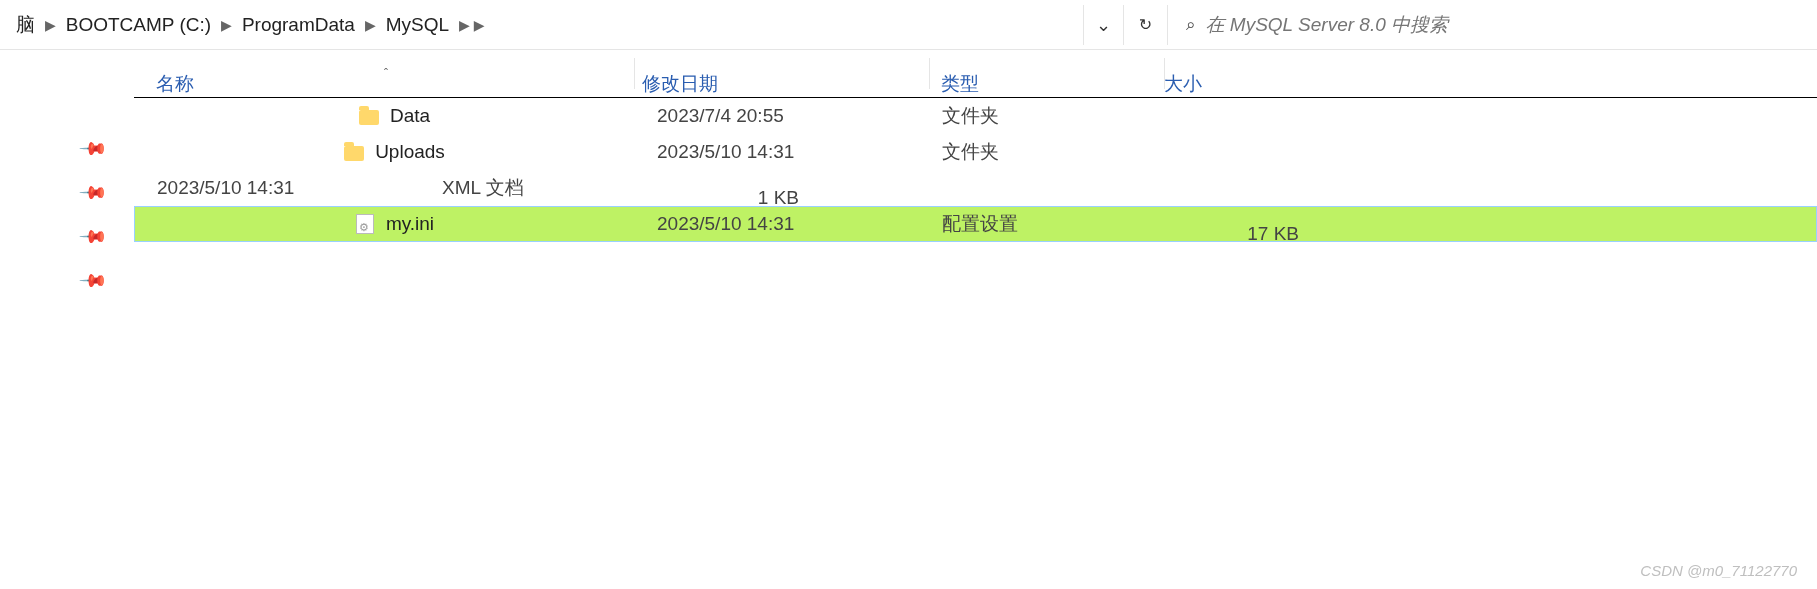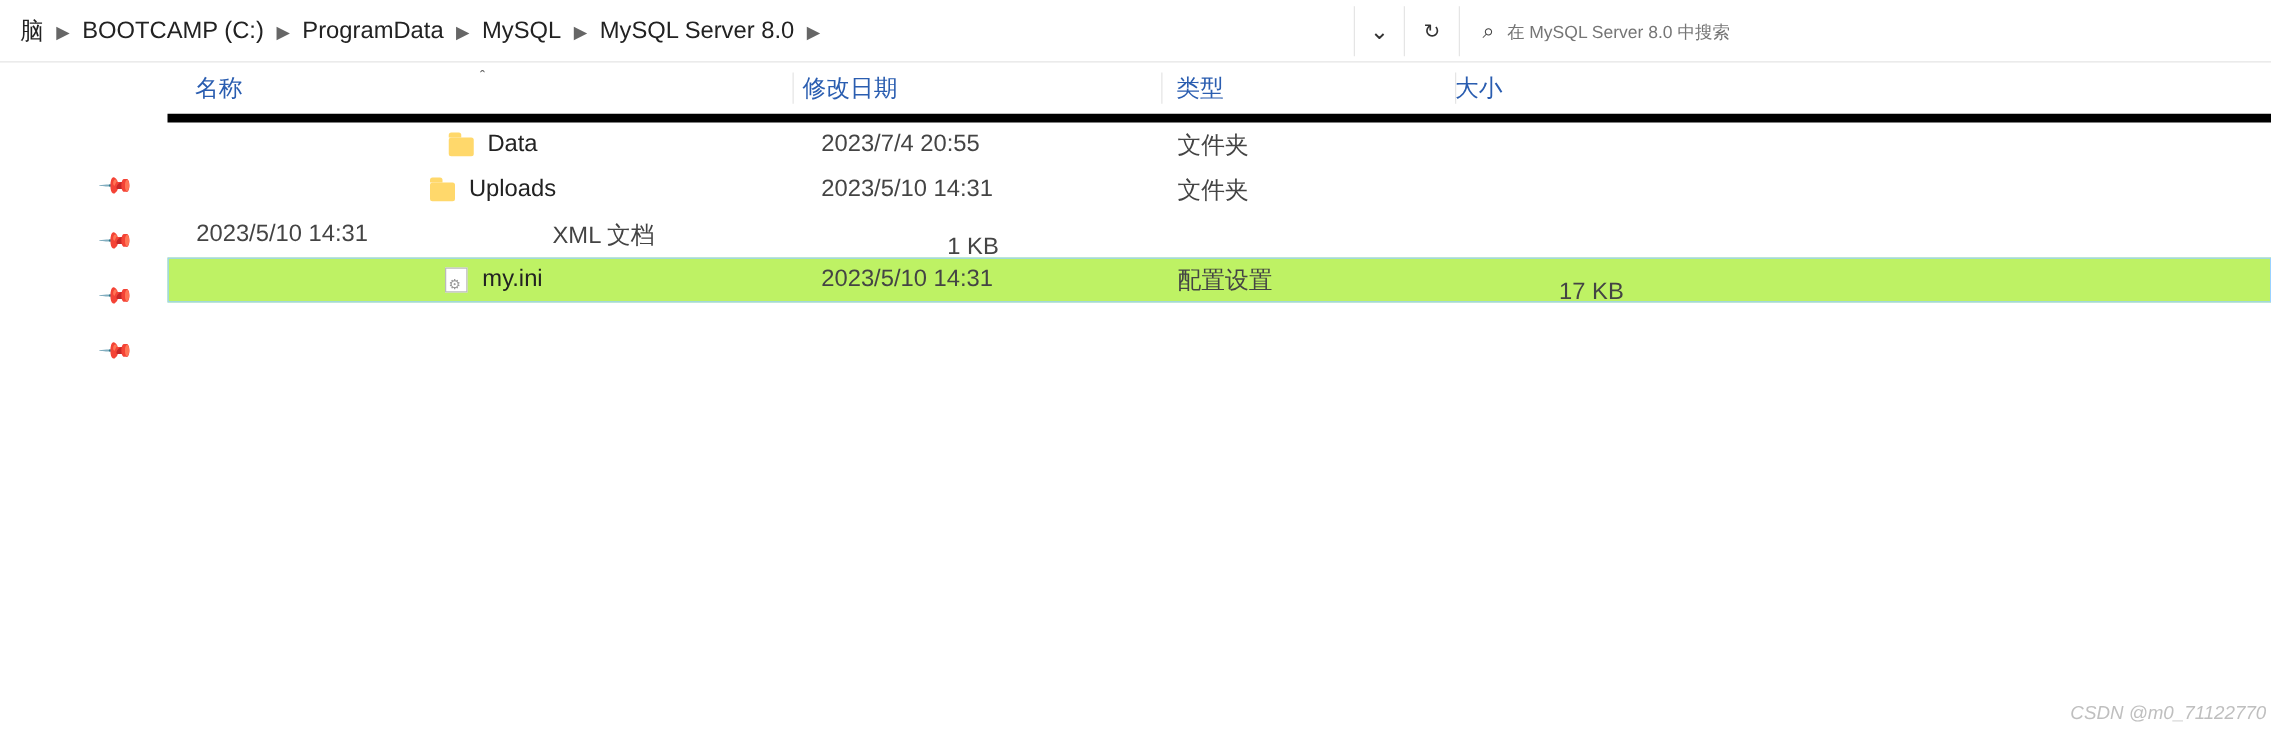--- a/index.html
+++ b/index.html
@@ -18,30 +18,30 @@
     .history-btn, .refresh-btn {
       display:flex; align-items:center; justify-content:center;
       width: 44px; height: 40px; color:#333; font-size:16px; border-left:1px solid #e5e5e5;
     }
     .history-btn { width:40px; font-size:18px; }
     .searchbox {
       display:flex; align-items:center; gap:10px; width: 650px; height:40px;
       border-left:1px solid #e5e5e5; padding: 0 18px; color:#555; font-size:19px;
     }
     .search-icon { color:#444; font-size:17px; }
-    .search-input { border:none; outline:none; font-size:14px; color:#555; flex:1; }
+    .search-input { border:none; outline:none; font-size:19px; color:#555; flex:1;font-style:italic; }
 
     .content { display:flex; height: calc(100% - 50px); }
     .quick-access { width: 134px; display:flex; flex-direction:column; align-items:flex-end; padding-top:88px; gap:22px; padding-right:30px; }
     .pin { color:#888; font-size:18px; transform: rotate(45deg); }
 
     .listing { flex:1; min-width:0; }
     .headers {
-      display:flex; height:48px; align-items:center; font-size:19px;
-      color:#2a5db0; border-bottom:7px solid #000000; position:relative;
+      display:flex; height:48px; align-items:flex-end; font-size:19px;
+      color:#2a5db0; border-bottom:1px solid #000000; position:relative;
     }
     .col-sep { position:absolute; top:8px; bottom:8px; width:1px; background:#e5e5e5; }
     .sep1 { left:500px; } .sep2 { left:795px; } .sep3 { left:1030px; }
     .col-name-h { width:500px; padding-left:22px; position:relative; }
     .sort-caret { position:absolute; left:250px; top:-4px; font-size:12px; color:#666; }
     .col-date-h { width:295px; padding-left:8px; }
     .col-type-h { width:235px; padding-left:12px; }
     .col-size-h { width:150px; text-align:left; }
 
     .rows { }
@@ -56,36 +56,35 @@
     .col-size { width:150px; text-align:right; padding-right:16px; color:#444;margin-top:20px; }
 
     .ficon { width:22px; height:22px; display:inline-flex; align-items:center; justify-content:center; }
     .ic-folder { background:#ffd86b; border-radius:2px; position:relative; width:20px; height:15px; margin-top:2px;}
     .ic-folder::before { content:""; position:absolute; top:-4px; left:0; width:10px; height:4px; background:#ffd86b; border-radius:2px 2px 0 0;}
     .ic-xml { background:#fff; border:1px solid #bbb; width:18px; height:20px; position:relative; }
     .ic-xml::after { content:""; position:absolute; left:2px; right:2px; top:8px; height:8px; background:#6aa6d8; }
     .ic-ini { background:#fff; border:1px solid #bbb; width:18px; height:20px; position:relative; }
     .ic-ini::after { content:"⚙"; position:absolute; left:2px; bottom:-1px; font-size:11px; color:#999; }
 
-    .watermark { position:absolute; right:4px; bottom:10px; color:#bfbfbf; font-size:15px; font-style:italic; }
+    .watermark { position:absolute; right:20px; bottom:10px; color:#bfbfbf; font-size:15px; font-style:italic; }
   </style>
 </head>
 <body>
 
 <div class="toolbar">
   <div class="breadcrumb">
     <span class="crumb">脑</span>
     <span class="chev">▶</span>
     <span class="crumb">BOOTCAMP (C:)</span>
     <span class="chev">▶</span>
     <span class="crumb">ProgramData</span>
     <span class="chev">▶</span>
     <span class="crumb">MySQL</span>
     <span class="chev">▶</span>
-    <span class="crumb">MySQL Server 8.0</span>
     <span class="chev">▶</span>
   </div>
   <div class="history-btn">
     <span>⌄</span>
   </div>
   <div class="refresh-btn">
     <span>↻</span>
   </div>
   <div class="searchbox">
     <span class="search-icon">⌕</span>

